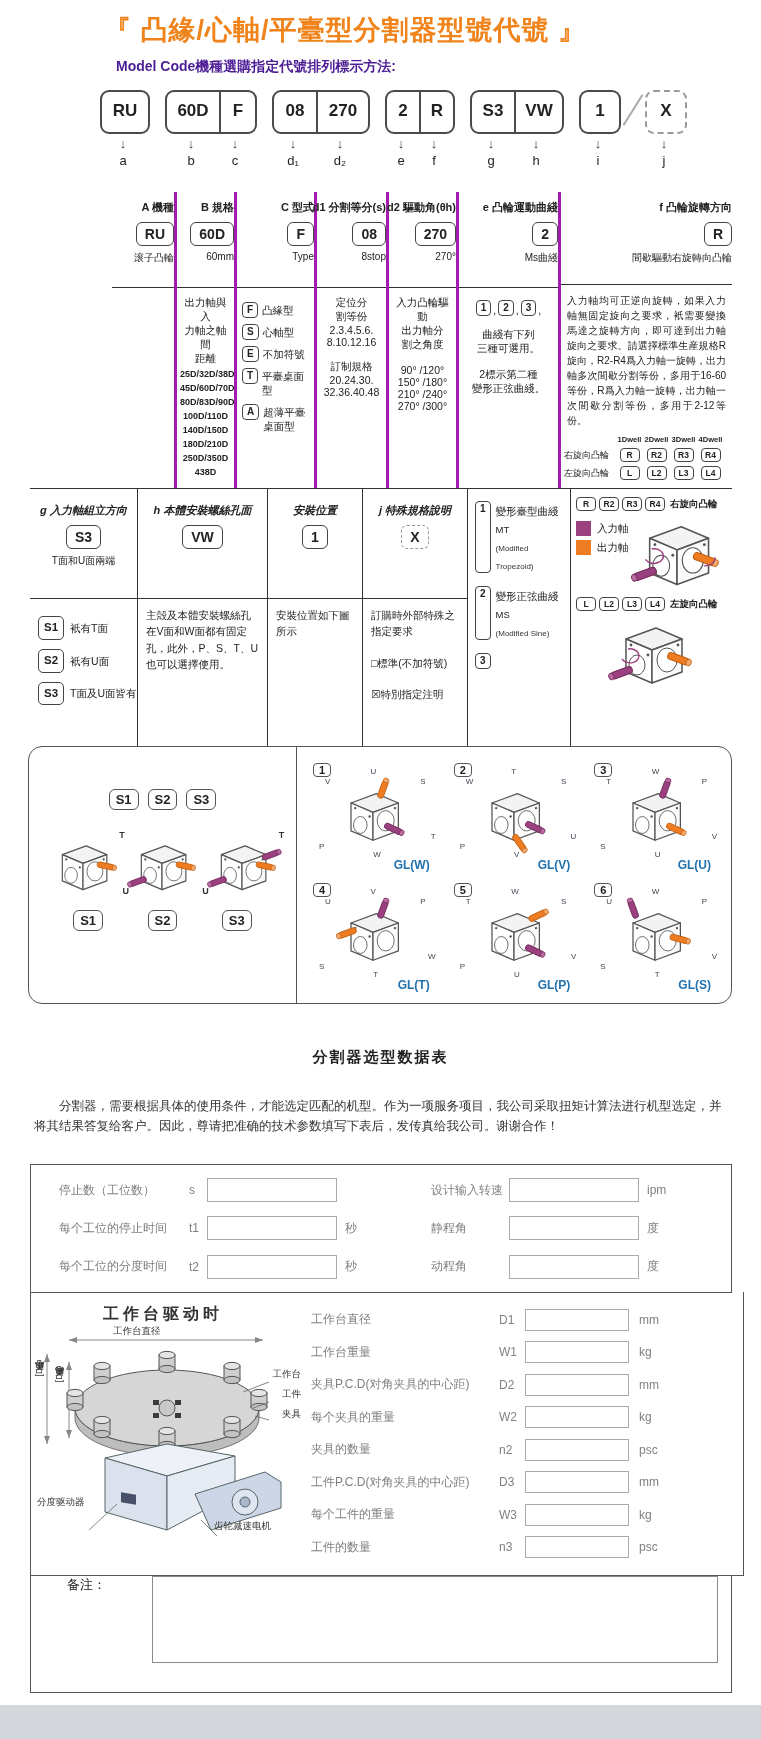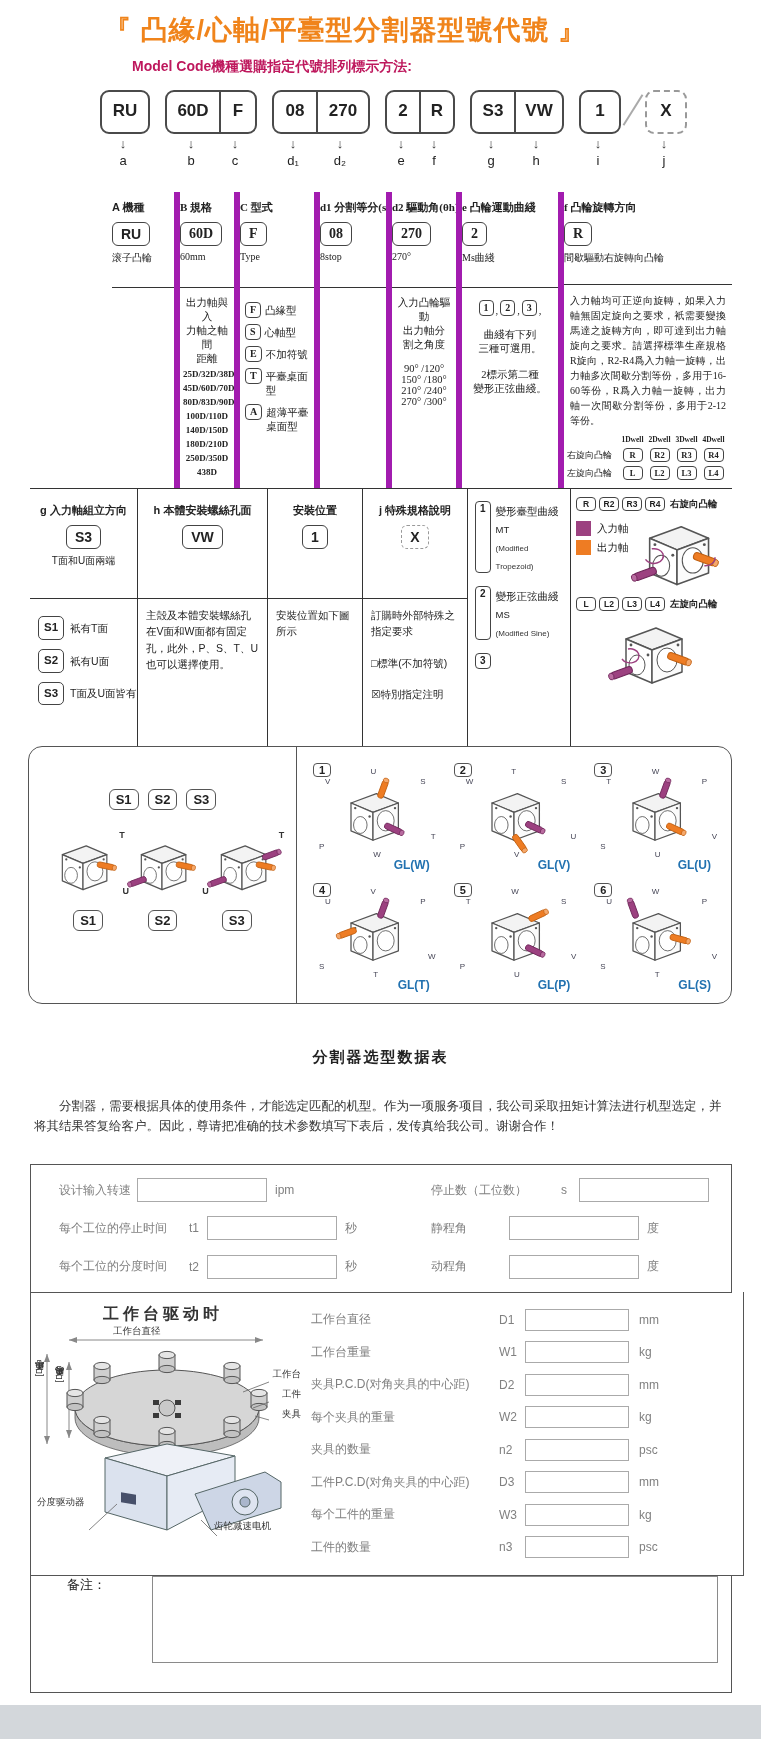--- a/index.html
+++ b/index.html
@@ -1,39 +1,39 @@
 <!DOCTYPE html>
 <html><head>
 <meta charset="utf-8">
 <style>
   html,body{margin:0;padding:0;background:#fff;}
   .page{position:relative;width:761px;height:1739px;background:#fff;overflow:hidden;
         font-family:"Liberation Sans","DejaVu Sans",sans-serif;color:#222;}
   .abs{position:absolute;}
   
   .main-title{top:12px;left:104px;font-size:27px;font-weight:bold;color:#f0841b;letter-spacing:1px;}
-  .sub-title{top:58px;left:132px;font-size:14px;font-weight:bold;color:#be185d;}
+  .sub-title{top:58px;left:116px;font-size:14px;font-weight:bold;color:#4c1d95;}
   
   .code-row{top:90px;left:100px;display:flex;align-items:flex-start;gap:15px;}
   .code-group{display:flex;flex-direction:column;}
   .code-boxes{display:flex;border:2px solid #4a4a4a;border-radius:9px;background:#fff;overflow:hidden;}
   .code-boxes.dashed{border:2px dashed #999;}
   .code-cell{box-sizing:border-box;height:40px;line-height:38px;text-align:center;font-size:17px;font-weight:bold;}
   .code-cell + .code-cell{border-left:2px solid #4a4a4a;}
   .code-under{display:flex;margin-top:3px;}
   .under-cell{box-sizing:border-box;display:flex;flex-direction:column;align-items:center;}
   .arrow{font-size:13px;color:#333;line-height:1;}
   .letter{font-size:13px;color:#222;margin-top:3px;}
   .slash{width:2px;height:36px;background:#aaa;transform:rotate(32deg);margin:2px -4px 0 -4px;}
   
   .t1{top:192px;left:112px;width:620px;display:flex;align-items:stretch;height:296px;}
   .t1col{box-sizing:border-box;display:flex;flex-direction:column;}
-  .t1col + .t1col{border-left:6px solid #a21caf;font-family:Liberation Serif, serif;}
+  .t1col + .t1col{border-left:3px solid #a21caf;}
   .c-a{width:62px}.c-b{width:60px}.c-c{width:80px}.c-d1{width:72px}.c-d2{width:70px}.c-e{width:102px}.c-f{width:174px}
-  .t1head{box-sizing:border-box;height:96px;display:flex;flex-direction:column;align-items:flex-start;padding-top:8px;border-bottom:1px solid #333;}
+  .t1head{box-sizing:border-box;height:96px;display:flex;flex-direction:column;align-items:flex-end;padding-top:8px;border-bottom:1px solid #333;}
   .t1head .hlabel{font-size:11px;font-weight:bold;white-space:nowrap;}
   .hcode{border:1.6px solid #444;border-radius:6px;padding:3px 8px;font-size:14px;font-weight:bold;margin:7px 0 5px 0;background:#fff;}
   .hsub{font-size:10px;white-space:nowrap;}
   .t1body{flex:1;padding:8px 3px;font-size:10.5px;text-align:center;}
   .pre{white-space:pre-line;}
   .sizes{font-size:9px;font-weight:bold;line-height:1.55;margin-top:2px;}
   .typerow{display:flex;align-items:flex-start;gap:4px;margin:6px 2px;text-align:left;}
   .mini{border:1.2px solid #444;border-radius:4px;padding:1px 4px;font-size:10px;font-weight:bold;background:#fff;line-height:1.2;}
   .typerow .tl{font-size:10.5px;padding-top:2px;}
   .eboxes{display:flex;justify-content:center;align-items:flex-end;gap:2px;margin-top:4px;}
@@ -42,21 +42,21 @@
   .dwellgrid{display:grid;grid-template-columns:52px 27px 27px 27px 27px;align-items:center;margin-top:7px;row-gap:4px;}
   .dwh{font-size:7.5px;text-align:center;font-weight:bold;}
   .dwl{font-size:9px;text-align:left;white-space:nowrap;}
   .dwb{justify-self:center;border:1.2px solid #444;border-radius:4px;padding:1px 2px;font-size:8.5px;font-weight:bold;min-width:14px;text-align:center;background:#fff;}
   
   .t2{top:488px;left:30px;width:702px;display:flex;border-top:1px solid #333;height:258px;}
   .t2col{box-sizing:border-box;display:flex;flex-direction:column;}
   .t2col + .t2col{border-left:1px solid #333;}
   .c-g{width:107px}.c-h{width:130px}.c-pos{width:95px}.c-j{width:105px}.c-cv{width:103px}.c-rot{width:162px}
   .t2head{box-sizing:border-box;height:110px;display:flex;flex-direction:column;align-items:center;padding-top:14px;border-bottom:1px solid #333;}
-  .t2head .hlabel{font-size:11px;font-weight:bold;white-space:nowrap;}
+  .t2head .hlabel{font-size:11px;font-weight:bold;white-space:nowrap;font-style:italic;}
   .t2body{flex:1;padding:8px 8px;font-size:10.5px;text-align:left;line-height:1.55;}
   .optrow{display:flex;align-items:center;gap:6px;margin:9px 0;}
   .optrow .ol{font-size:10.5px;white-space:nowrap;}
   .mini2{border:1.4px solid #444;border-radius:5px;padding:2px 5px;font-size:11.5px;font-weight:bold;background:#fff;}
   .jopt{margin-top:15px;}
   .curvecol{padding-top:12px;}
   .curveitem{display:flex;gap:5px;margin:0 3px 13px 7px;text-align:left;}
   .curveitem .cn{font-size:10px;}
   .curveitem .cname{font-size:10.5px;}
   .curveitem .cabbr{font-size:9.5px;}
@@ -312,20 +312,30 @@
           <span class="tl">超薄平臺桌面型</span>
         </div>
       </div>
     </div>
     <div class="t1col c-d1">
       <div class="t1head">
         <span class="hlabel">d1 分割等分(s)</span>
         <span class="hcode">08</span>
         <span class="hsub">8stop</span>
       </div>
+      <div class="t1body">
+        <div class="pre">定位分
+割等份
+2.3.4.5.6.
+8.10.12.16
+
+訂制規格
+20.24.30.
+32.36.40.48</div>
+      </div>
     </div>
     <div class="t1col c-d2">
       <div class="t1head">
         <span class="hlabel">d2 驅動角(θh)</span>
         <span class="hcode">270</span>
         <span class="hsub">270°</span>
       </div>
       <div class="t1body">
         <div class="pre">入力凸輪驅動
 出力軸分
@@ -633,30 +643,30 @@
         </svg>
         <span class="gllabel">GL(S)</span>
       </div>
     </div>
   </div>
 
   <div class="abs selheading">分割器选型数据表</div>
   <div class="abs intro">分割器，需要根据具体的使用条件，才能选定匹配的机型。作为一项服务项目，我公司采取扭矩计算法进行机型选定，并将其结果答复给客户。因此，尊请把准确的技术参数填写下表后，发传真给我公司。谢谢合作！</div>
 
   <div class="abs formbox1">
-    <div class="field f-right">
-      <span class="flabel">设计输入转速</span>
-      <input class="finput" type="text" style="">
-      <span class="funit">ipm</span>
-    </div>
     <div class="field f-left">
       <span class="flabel">停止数（工位数）</span>
       <span class="fsym">s</span>
       <input class="finput" type="text" style="">
       <span class="funit"></span>
+    </div>
+    <div class="field f-right">
+      <span class="flabel">设计输入转速</span>
+      <input class="finput" type="text" style="">
+      <span class="funit">ipm</span>
     </div>
     <div class="field f-left">
       <span class="flabel">每个工位的停止时间</span>
       <span class="fsym">t1</span>
       <input class="finput" type="text" style="">
       <span class="funit">秒</span>
     </div>
     <div class="field f-right">
       <span class="flabel">静程角</span>
       <input class="finput" type="text" style="">

